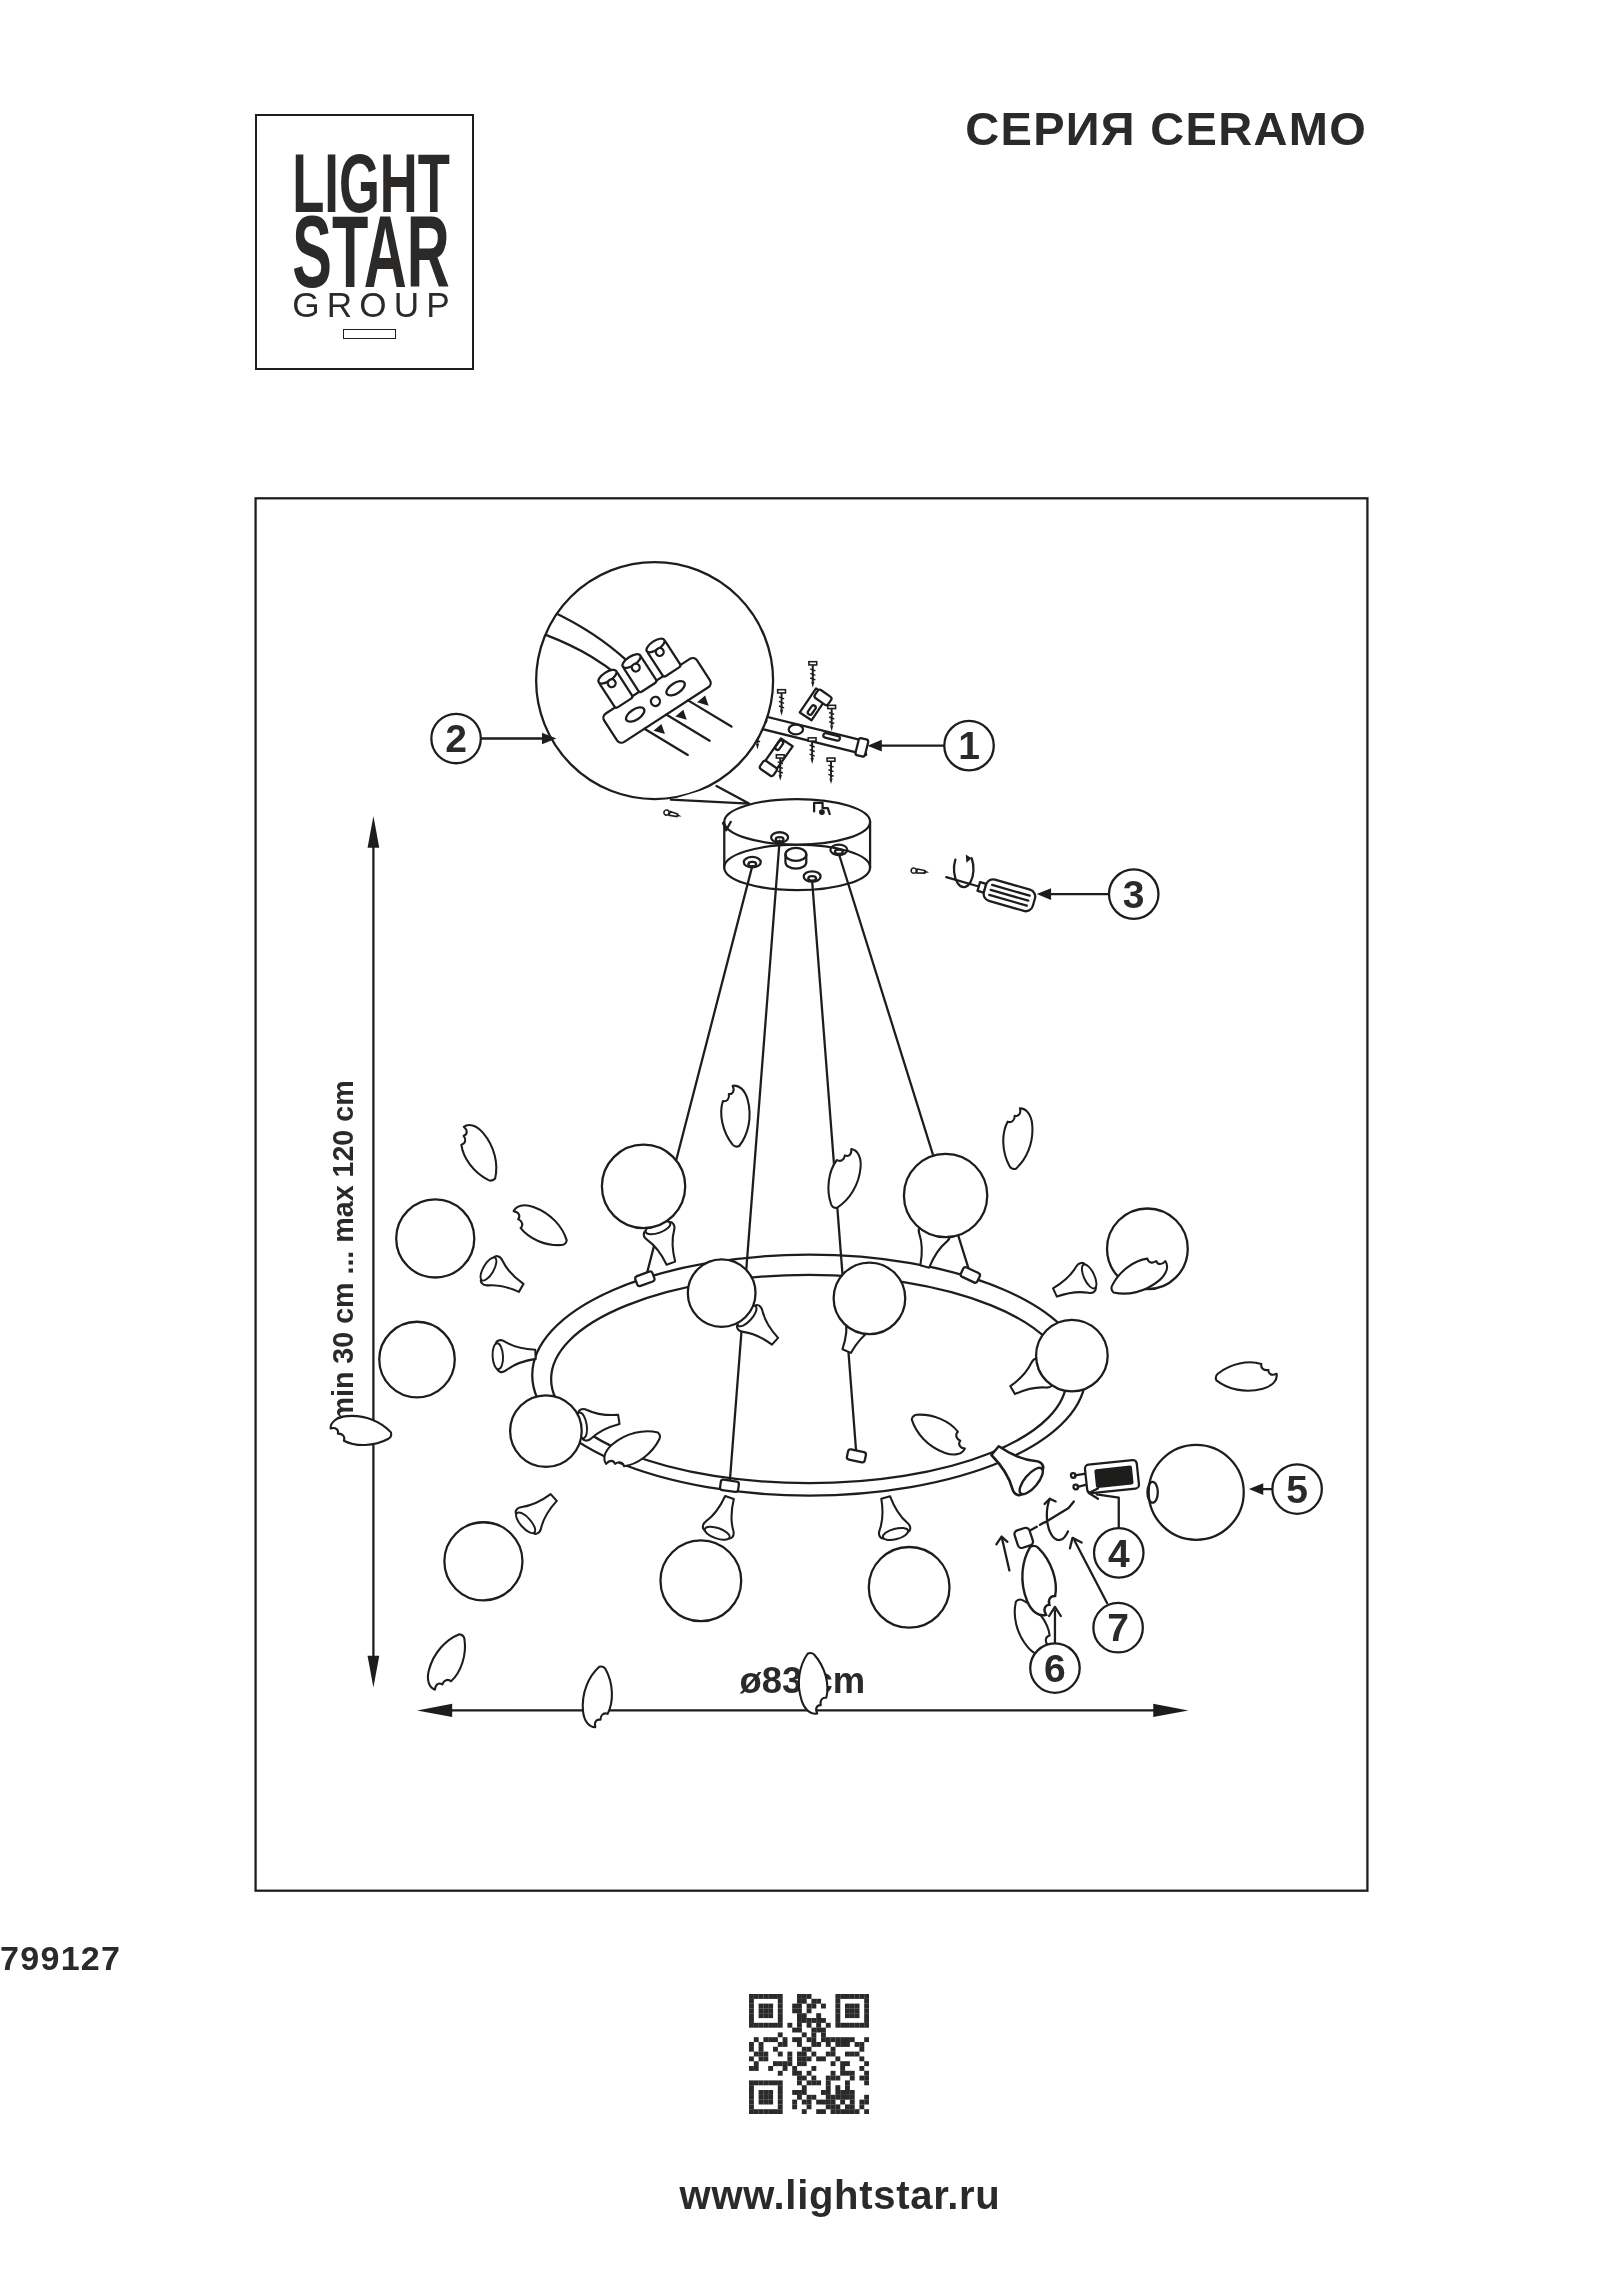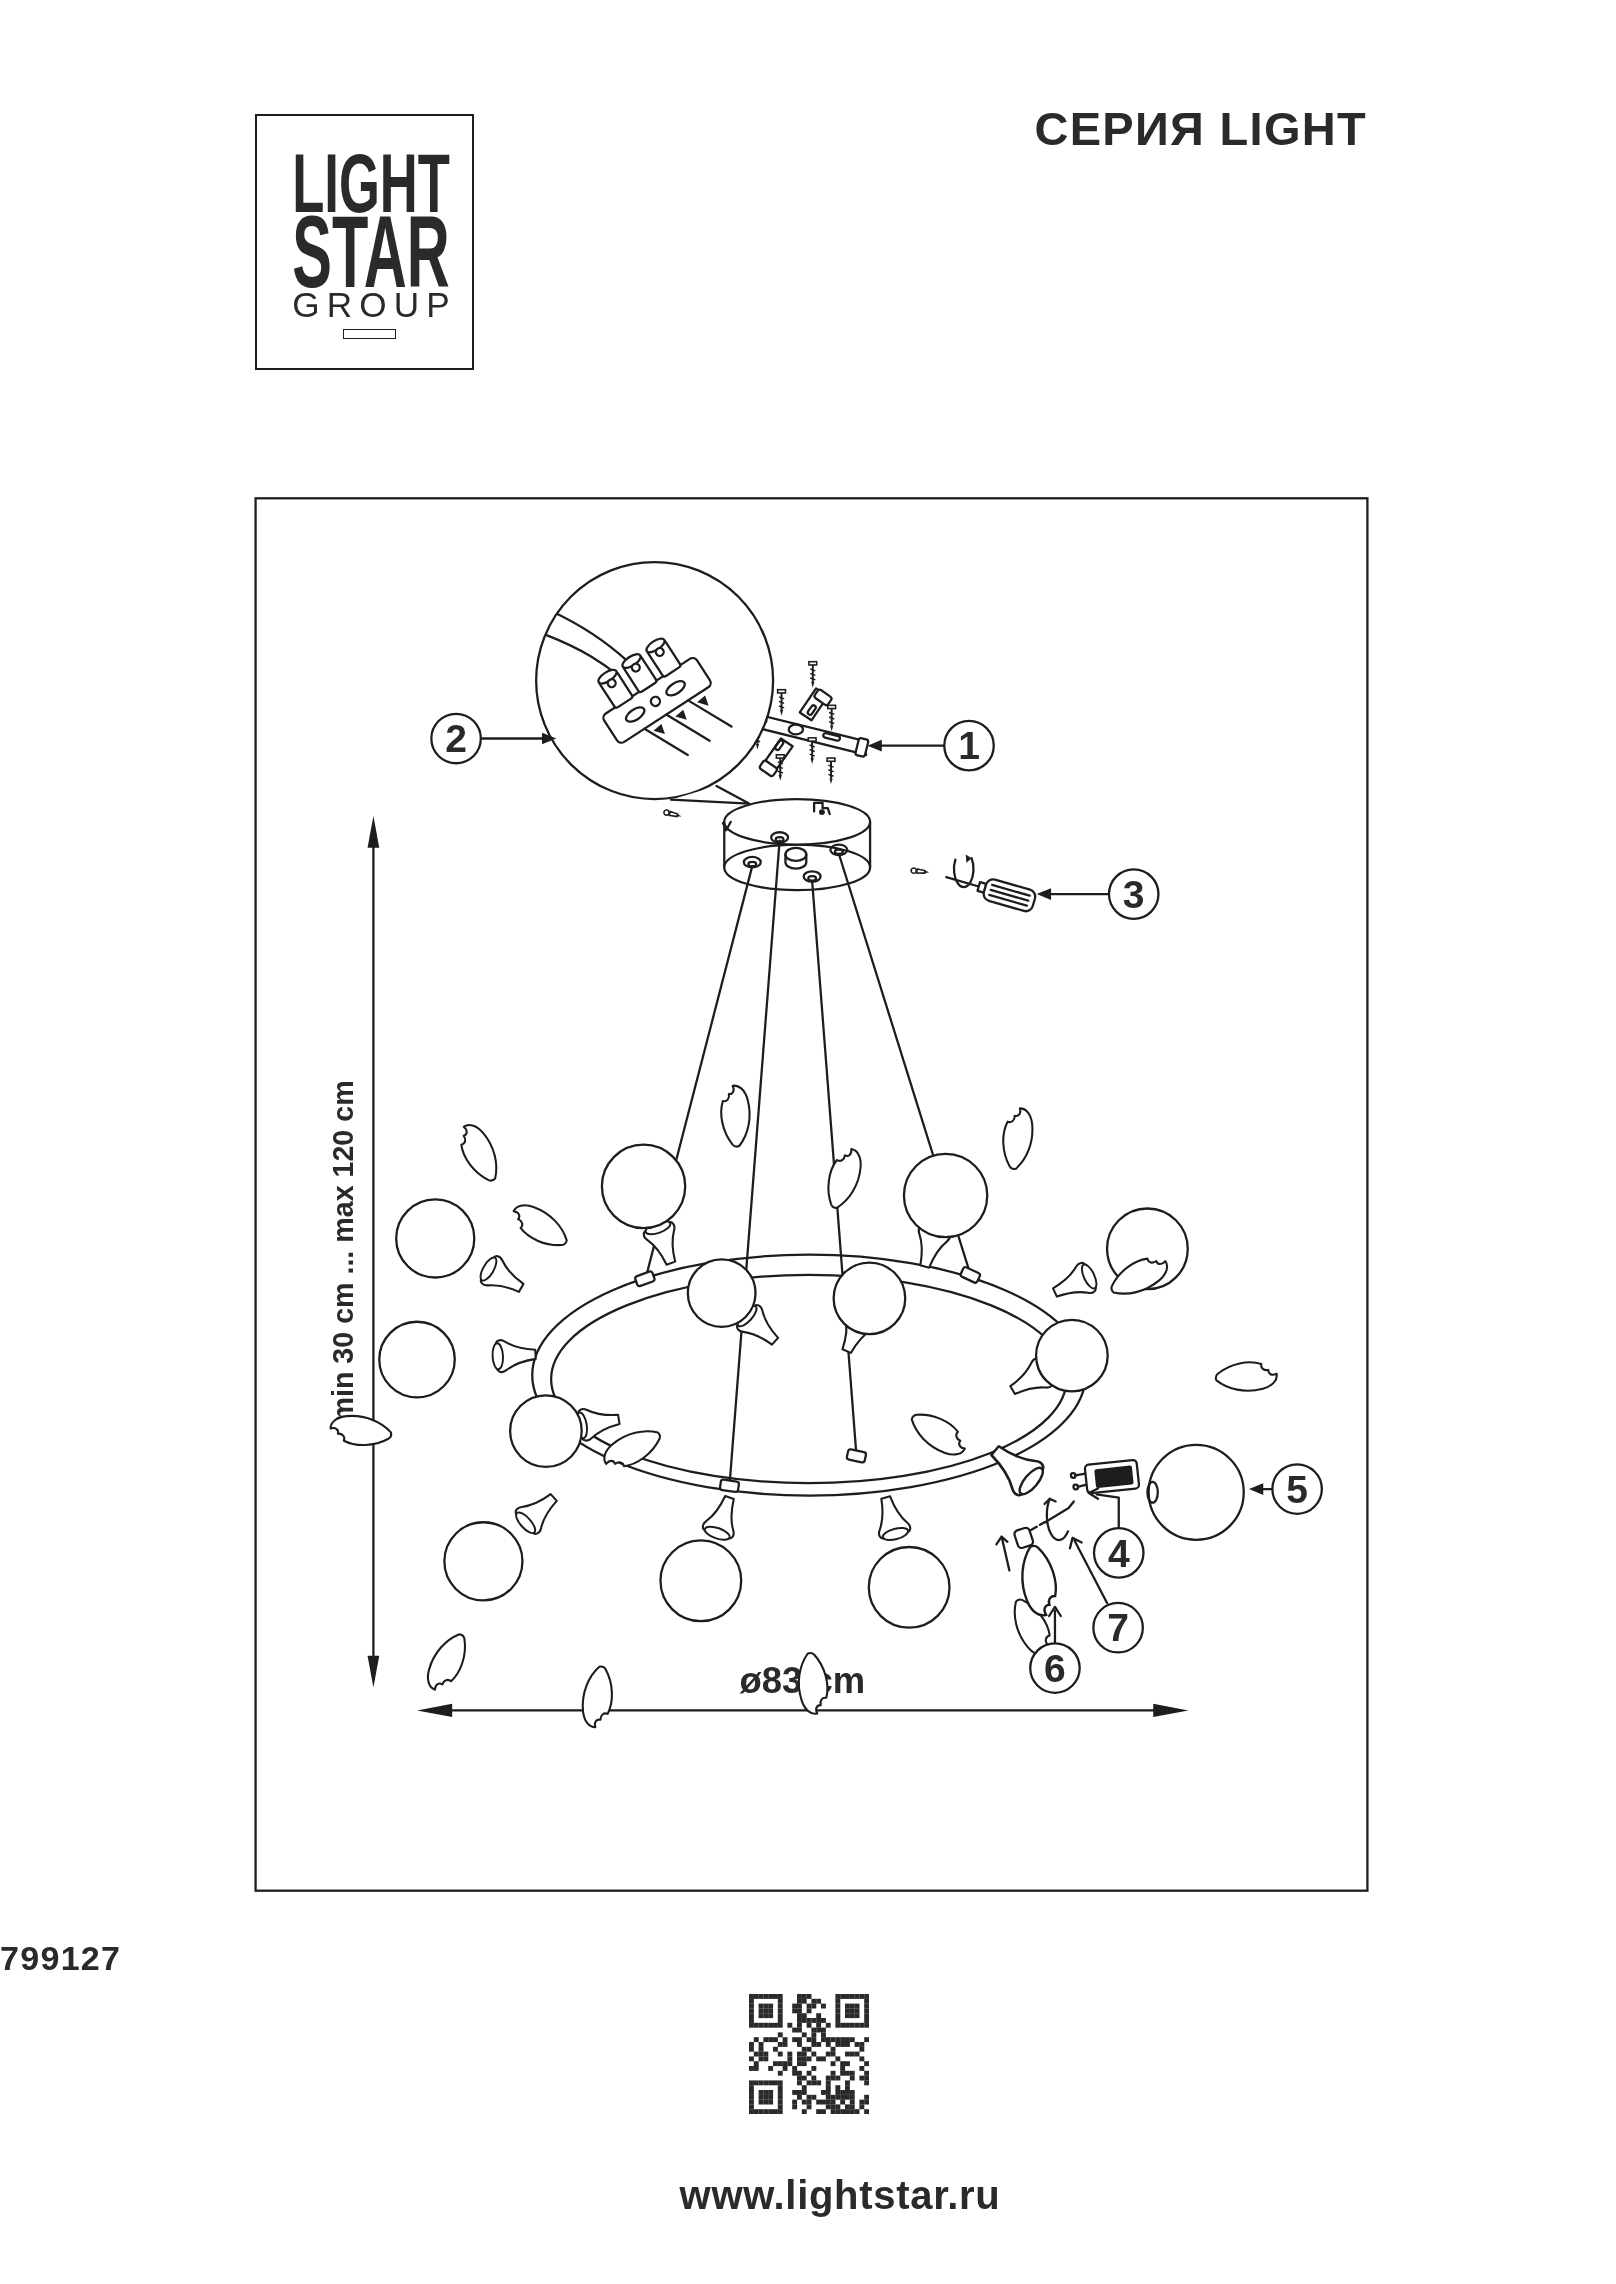--- a/index.html
+++ b/index.html
@@ -42,21 +42,21 @@
       <text x="175" y="262" text-anchor="middle" textLength="242" lengthAdjust="spacingAndGlyphs" font-family="Liberation Serif, serif" font-weight="700" font-size="158" fill="#2b2a29">STAR</text>
       <text x="175" y="309" text-anchor="middle" textLength="242" lengthAdjust="spacing" font-family="Liberation Sans, sans-serif" font-weight="400" font-size="54" fill="#2b2a29">GROUP</text>
     </svg>
     <div class="logo-flag">
       <div class="flag-seg flag-green"></div>
       <div class="flag-seg flag-white"></div>
       <div class="flag-seg flag-red"></div>
     </div>
   </div>
 
-  <div class="hline h1a">СЕРИЯ LIGHT</div>
+  <div class="hline h1a">СЕРИЯ CERAMO</div>
 
   <svg class="abs" style="left:254px;top:497px;" width="1115" height="1395" viewBox="390 763 1712 2143">
     <defs>
       <clipPath id="balloonClip">
           <circle cx="1005" cy="1045" r="182"></circle>
         </clipPath>
       <g id="screwV">
         <rect x="-6" y="-23" width="12" height="5" fill="#ffffff" stroke="#1d1d1b" stroke-width="2.4"></rect>
         <path d="M0,-18 V8" stroke="#1d1d1b" stroke-width="3" fill="none"></path>
         <path d="M-4,-12 L4,-9 M-4,-5 L4,-2 M-4,2 L4,5" stroke="#1d1d1b" stroke-width="2.2" fill="none"></path>

